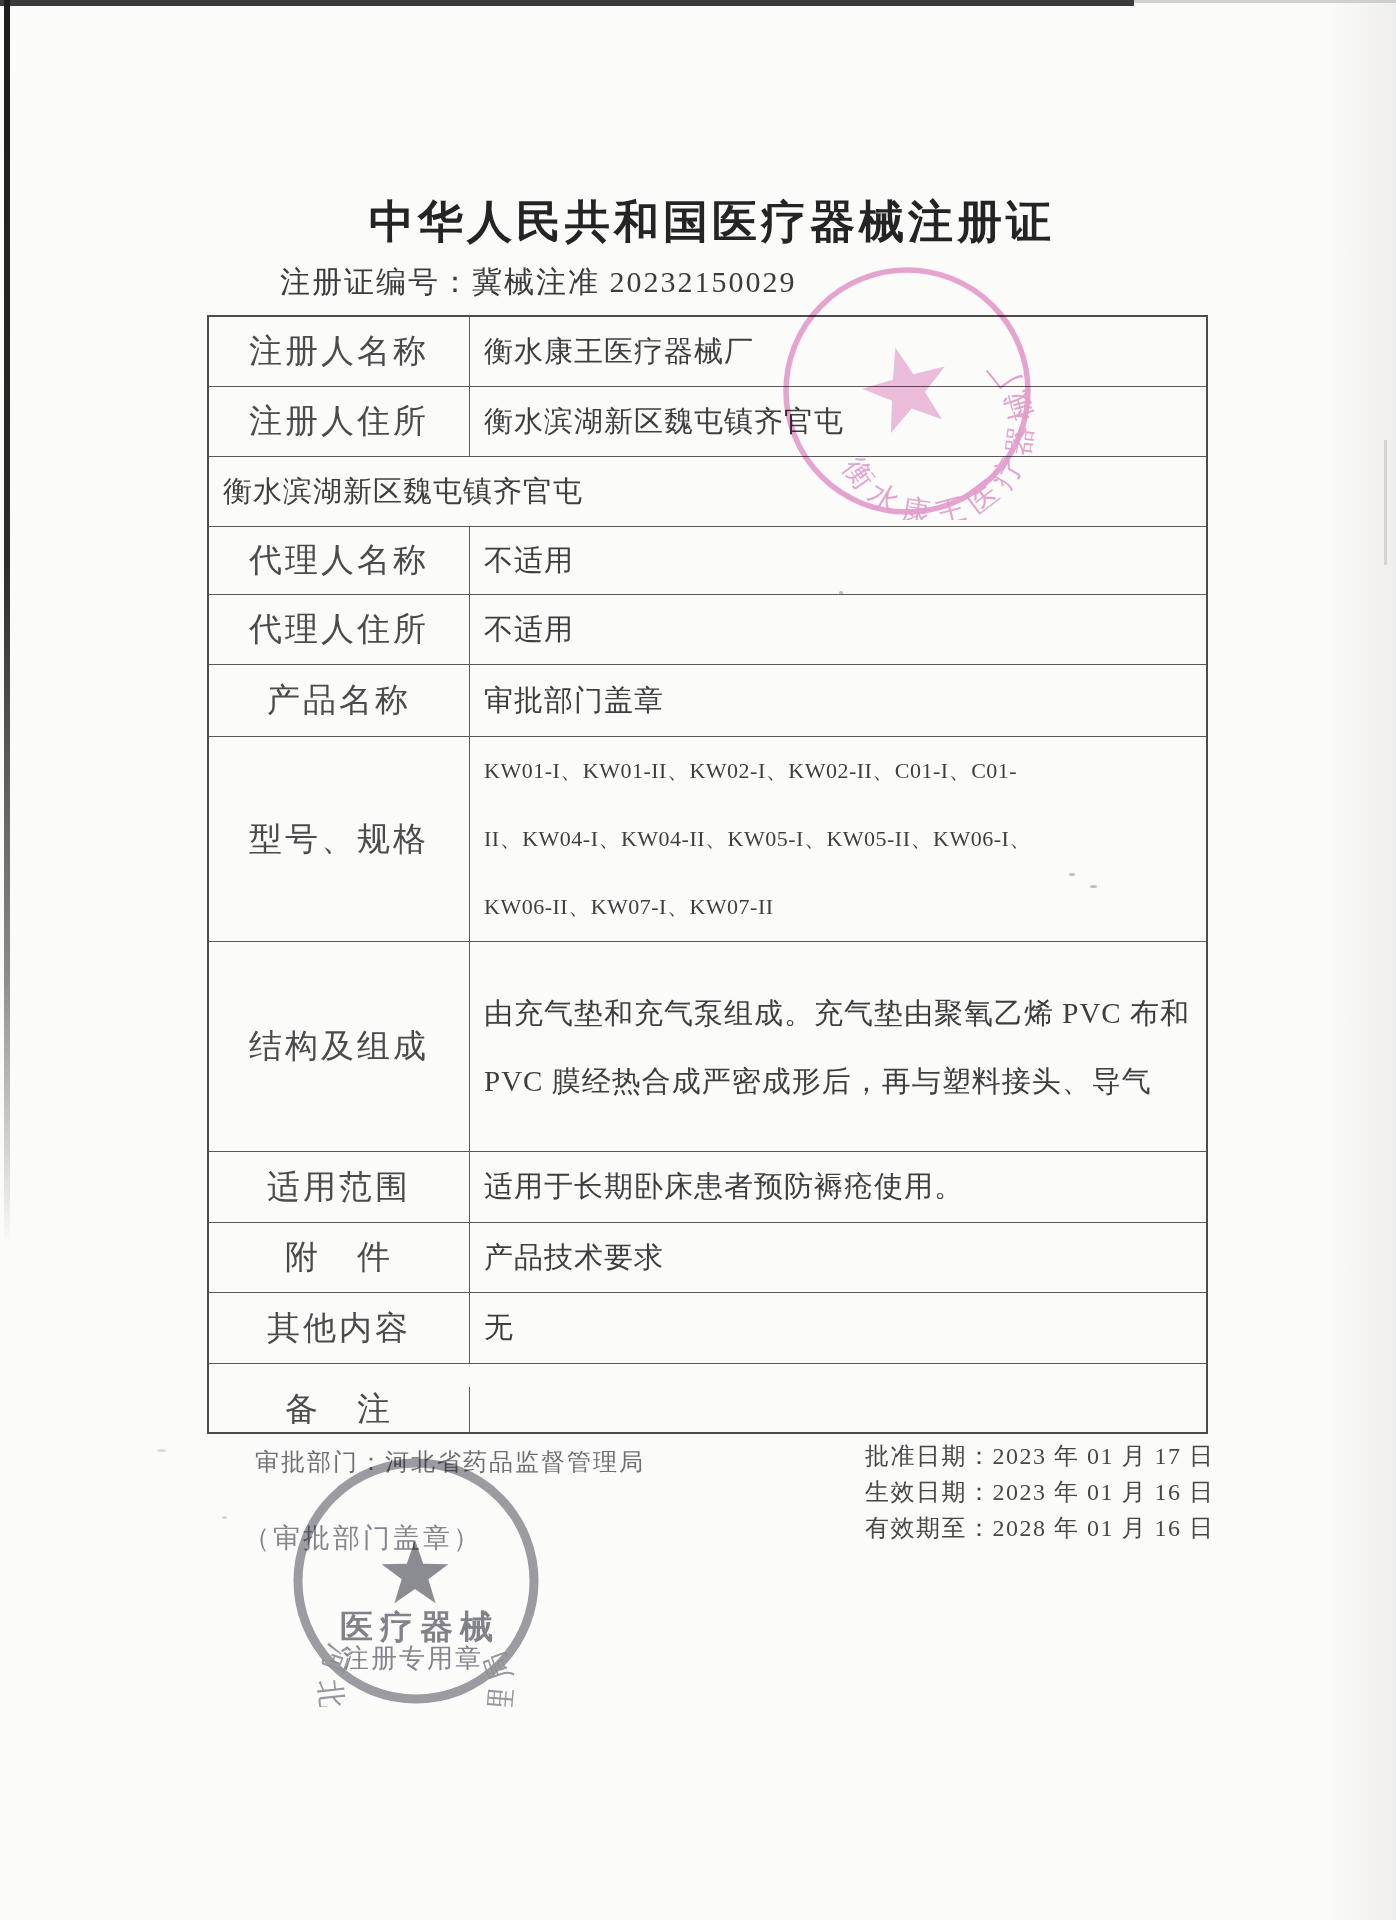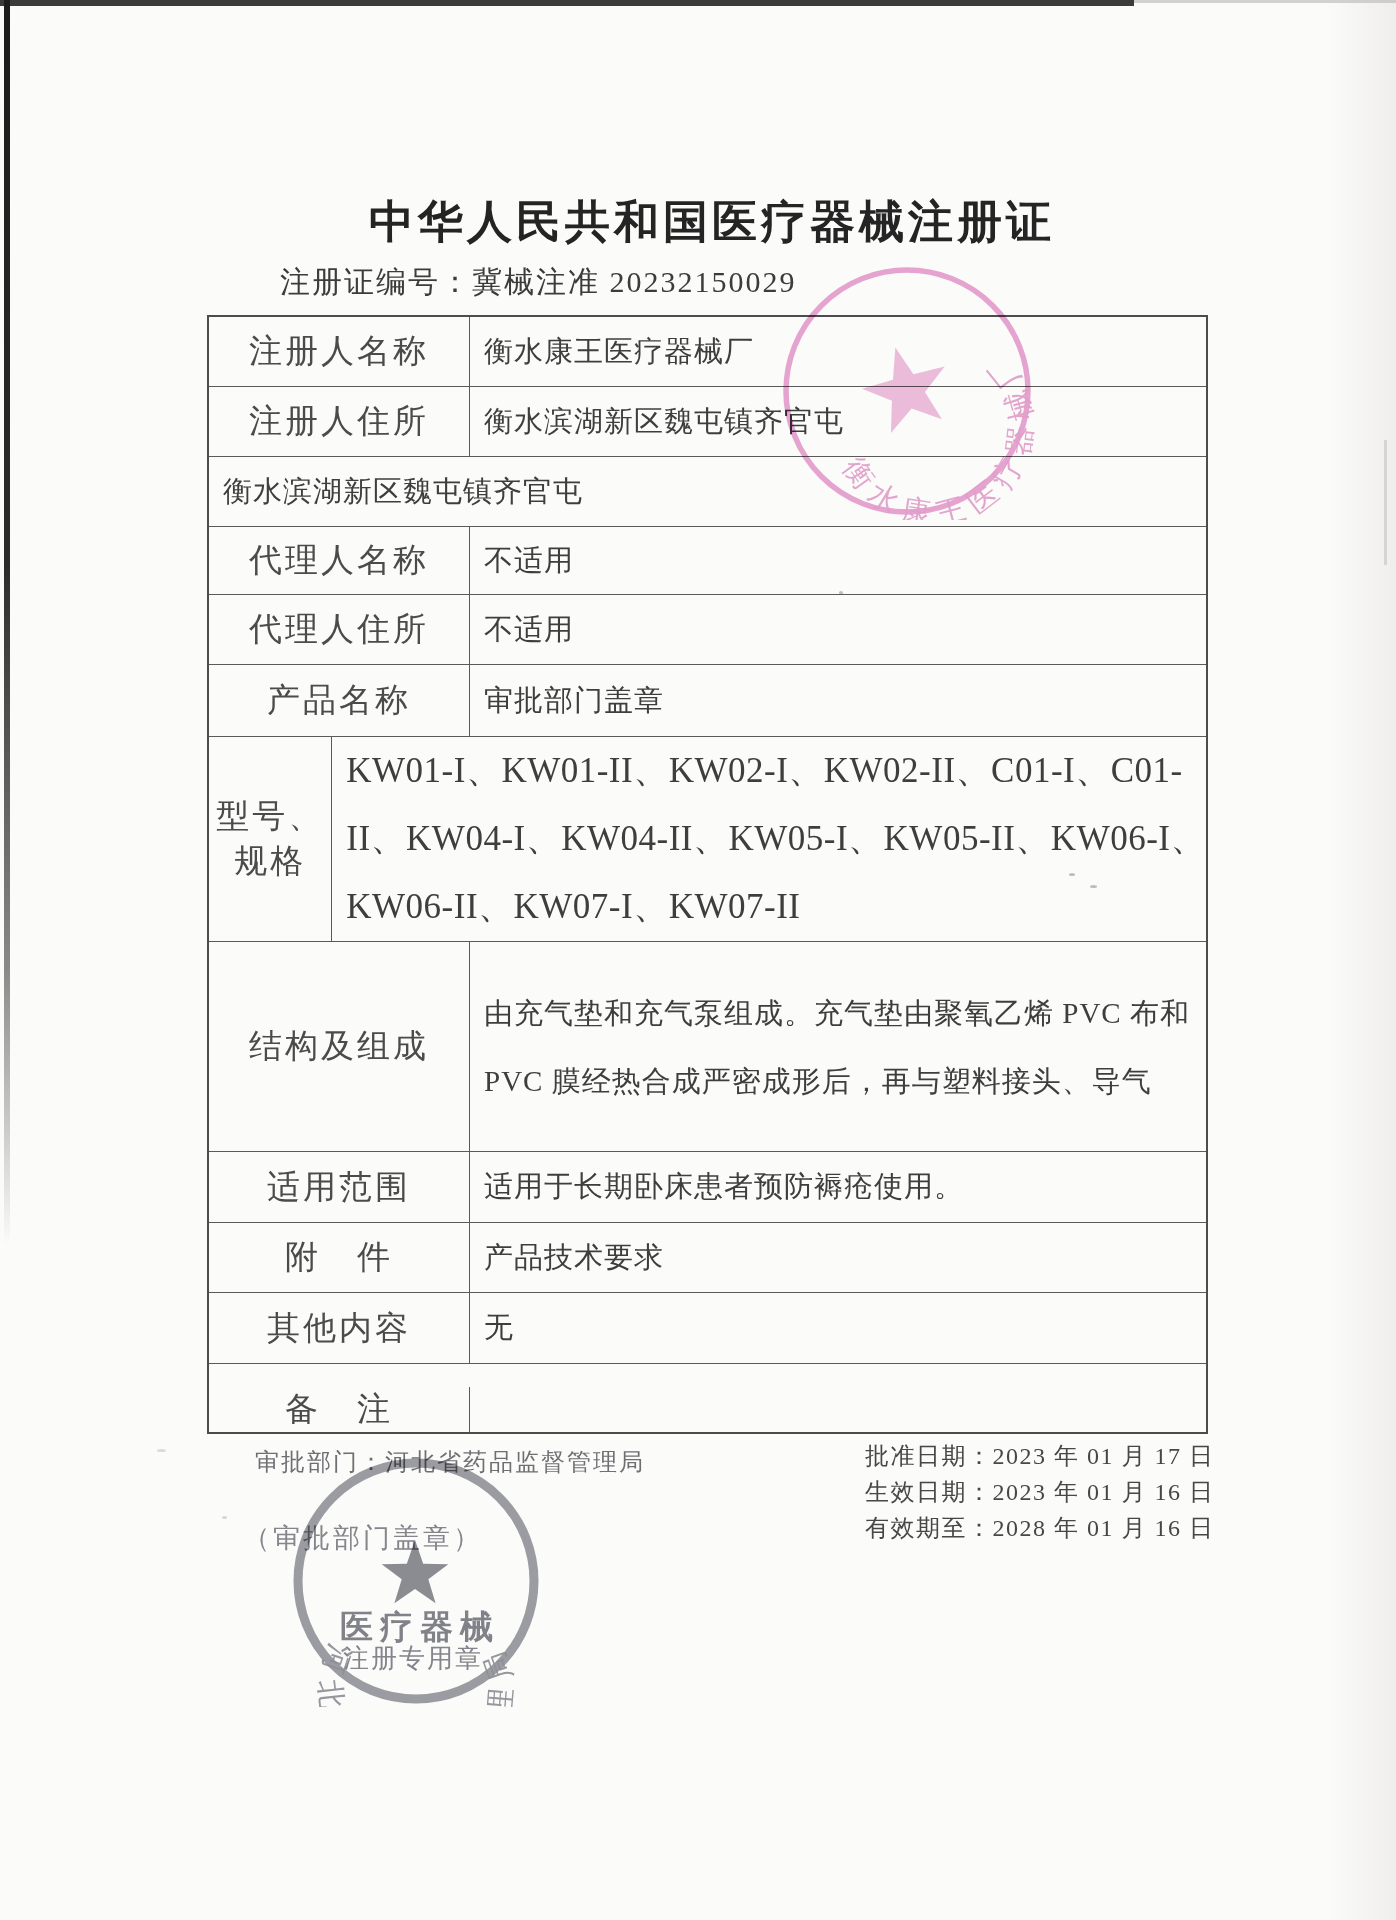--- a/index.html
+++ b/index.html
@@ -50,21 +50,21 @@
   .cell{box-sizing:border-box;}
   .cell.label{
     width:261px;border-right:1px solid #5a5a5a;
     display:flex;align-items:center;justify-content:center;
     font-size:33px;letter-spacing:3px;color:#4b4b4b;text-align:center;
   }
   .cell.value{
     flex:1;display:flex;flex-direction:column;justify-content:center;
     padding-left:14px;font-size:29px;letter-spacing:1px;color:#3e3e3e;
   }
-  .r7 .cell.value{font-size:35px;letter-spacing:.5px;}
+  .r7 .cell.value{font-size:22px;letter-spacing:.5px;}
   .r7 .line,.r8 .line{line-height:68px;white-space:nowrap;}
   .value .single{white-space:nowrap;}
 
   .approval-dept{
     position:absolute;left:255px;top:1446px;white-space:nowrap;
     font-size:24px;letter-spacing:2px;color:#6f6f73;filter:blur(.4px);
   }
   .stamp-note{
     position:absolute;left:243px;top:1520px;white-space:nowrap;
     font-size:27px;letter-spacing:3px;color:#85858c;

